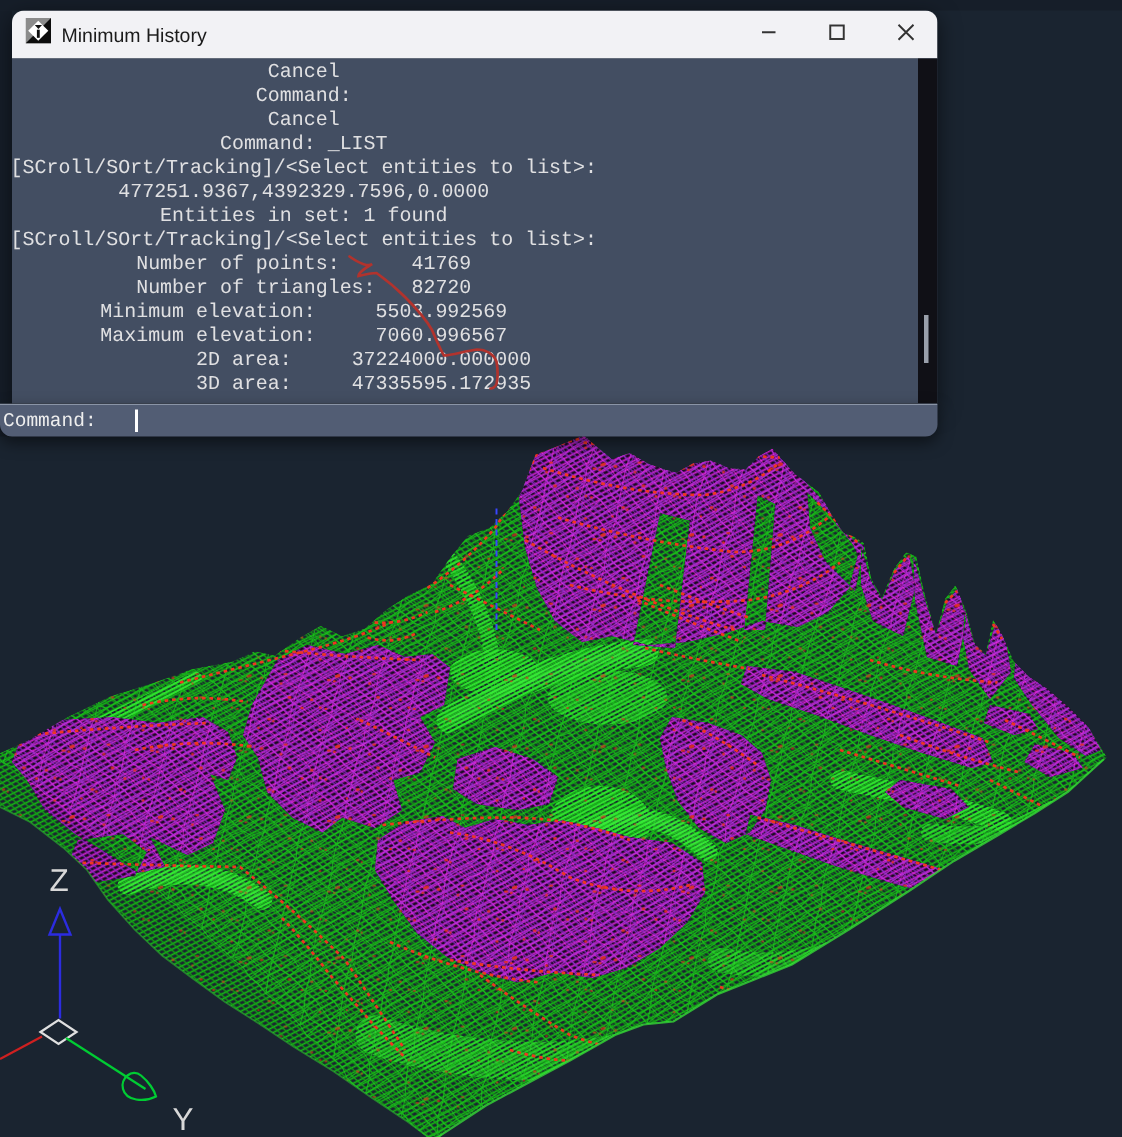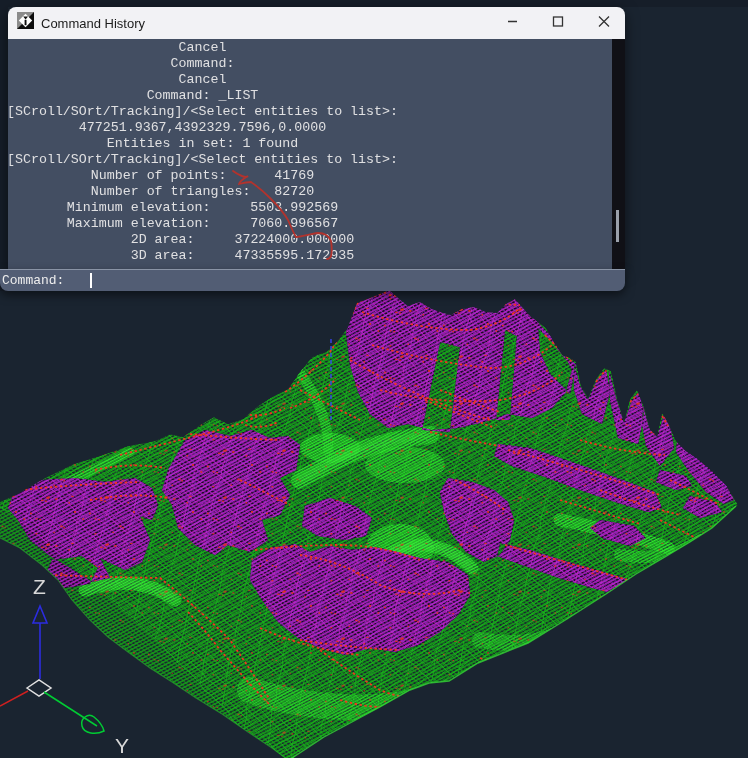--- a/index.html
+++ b/index.html
@@ -319,21 +319,21 @@
 <div style="position:absolute;left:0;top:7px;width:8px;height:284px;background:#161e29"></div>
 <div id="win">
   <div id="tbar">
     <svg width="17" height="17" style="position:absolute;left:9px;top:5px" viewBox="0 0 17 17">
       <rect width="17" height="17" fill="#8b8b8b"></rect>
       <path d="M17,0 L17,17 L0,17 Z" fill="#0d0d0d"></path>
       <path d="M8.5,1.8 L15.2,8.5 L8.5,15.2 L1.8,8.5 Z" fill="#fff"></path>
       <path d="M6.2,4.6 L11,4.6 L8.6,7.4 Z" fill="#0d0d0d"></path>
       <rect x="7.6" y="7.8" width="1.9" height="5.4" fill="#0d0d0d"></rect>
     </svg>
-    <span class="title">Command History</span>
+    <span class="title">Minimum History</span>
     <svg width="130" height="32" style="position:absolute;right:0;top:0" viewBox="0 0 130 32">
       <path d="M13,14.5 L22,14.5" stroke="#333" stroke-width="1.3"></path>
       <rect x="58.5" y="10" width="9" height="9" fill="none" stroke="#333" stroke-width="1.3"></rect>
       <path d="M104,9.5 L114,19.5 M114,9.5 L104,19.5" stroke="#333" stroke-width="1.3"></path>
     </svg>
   </div>
   <div id="hist">
     <pre>Cancel
 Command:
 Cancel

